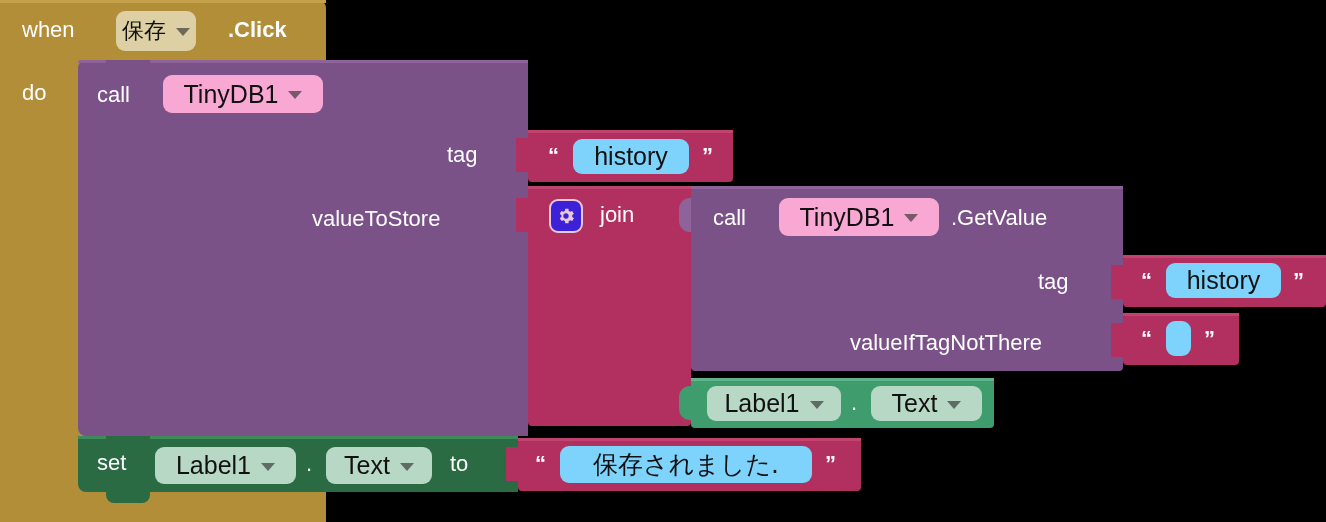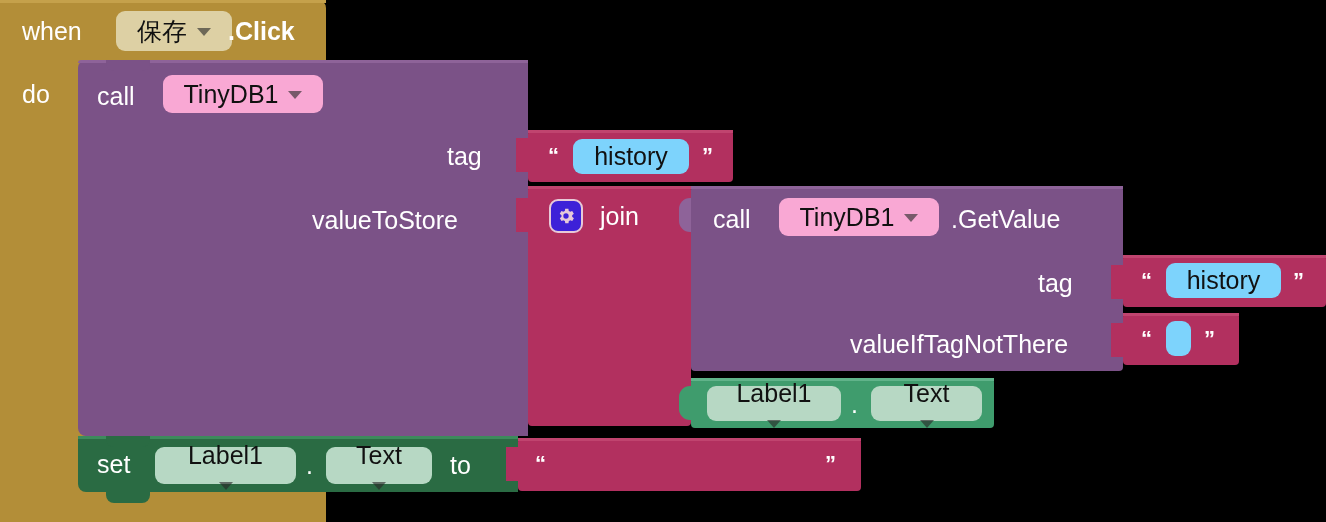--- a/index.html
+++ b/index.html
@@ -5,21 +5,21 @@
   html,body{margin:0;padding:0;background:#000;}
   body{
     width:1326px;height:522px;position:relative;overflow:hidden;
     font-family:"Liberation Sans","DejaVu Sans",sans-serif;
     -webkit-font-smoothing:antialiased;
   }
   .canvas{position:absolute;left:0;top:0;width:1326px;height:522px;background:#000;}
 
   
   .blk{position:absolute;box-sizing:border-box;}
-  .lbl{color:#fff;font-size:25px;line-height:1;white-space:nowrap;position:absolute;}
+  .lbl{color:#fff;font-size:22px;line-height:1;white-space:nowrap;position:absolute;}
   .lbl.jp{font-family:"DejaVu Sans","Liberation Sans",sans-serif;}
 
   
   .field{
     position:absolute;box-sizing:border-box;border-radius:9px;
     display:flex;align-items:center;justify-content:center;gap:10px;
     color:#111;font-size:25px;white-space:nowrap;padding:0 12px;
   }
   .field .caret{
     width:0;height:0;border-left:7px solid transparent;border-right:7px solid transparent;
@@ -32,21 +32,21 @@
   .purple{background:#7b5287;}
   .purple-lt{background:#8e6399;}
   .crimson{background:#b2305f;}
   .crimson-lt{background:#c0446f;}
   .green{background:#2a6b43;}
   .green-md{background:#3f9c6d;}
 
   .f-gold{background:#ddd0a4;}
   .f-purple{background:#f9a8d4;}
   .f-crimson{background:#7dd3fc;}
-  .f-green{background:#b7d8c4;flex-direction:column;}
+  .f-green{background:#b7d8c4;}
 
   
   .q{color:#fff;font-size:22px;position:absolute;font-weight:bold;line-height:1;}
 
   
   .plug{position:absolute;width:22px;height:34px;}
   .plug i{
     position:absolute;left:0;top:0;width:22px;height:34px;
     border-radius:11px 3px 3px 11px;
   }
@@ -70,21 +70,21 @@
 
   <div class="blk gold" style="left:0px;top:0px;width:326px;height:522px;border-radius:0 8px 0 0;">
   </div>
 
   <div class="blk gold-edge" style="left:0px;top:0px;width:326px;height:3px;"></div>
 
   <div class="blk" style="left:76px;top:56px;width:250px;height:0px;"></div>
 
   <span class="lbl" style="left:22px;top:19px;">when</span>
 
-  <div class="field f-gold" style="left:116px;top:11px;width:116px;height:40px;">
+  <div class="field f-gold" style="left:116px;top:11px;width:80px;height:40px;">
     <span class="lbl jp" style="position:static;color:#111;">保存</span>
     <span class="caret"></span>
   </div>
 
   <span class="lbl" style="left:228px;top:19px;font-weight:bold;">.Click</span>
 
   <span class="lbl" style="left:22px;top:82px;">do</span>
 
   <div class="blk purple" style="left:78px;top:60px;width:450px;height:376px;border-radius:8px 0 0 8px;"></div>
   <div class="blk purple-lt" style="left:78px;top:60px;width:450px;height:3px;border-radius:8px 0 0 0;"></div>
@@ -209,15 +209,18 @@
   <span class="lbl" style="left:450px;top:453px;">to</span>
 
   <div class="plug crimson" style="left:506px;top:447px;">
       <i></i>
     </div>
 
   <div class="blk crimson" style="left:518px;top:438px;width:343px;height:53px;border-radius:4px;"></div>
   <div class="blk crimson-lt" style="left:518px;top:438px;width:343px;height:3px;"></div>
 
   <span class="q" style="left:535px;top:453px;">“</span>
+  <div class="field f-crimson" style="left:560px;top:446px;width:252px;height:37px;">
+    <span class="jp" style="font-family:'DejaVu Sans','Liberation Sans',sans-serif;">保存されました.</span>
+  </div>
   <span class="q" style="left:825px;top:453px;">”</span>
 
 </div>
 
 </body></html>

